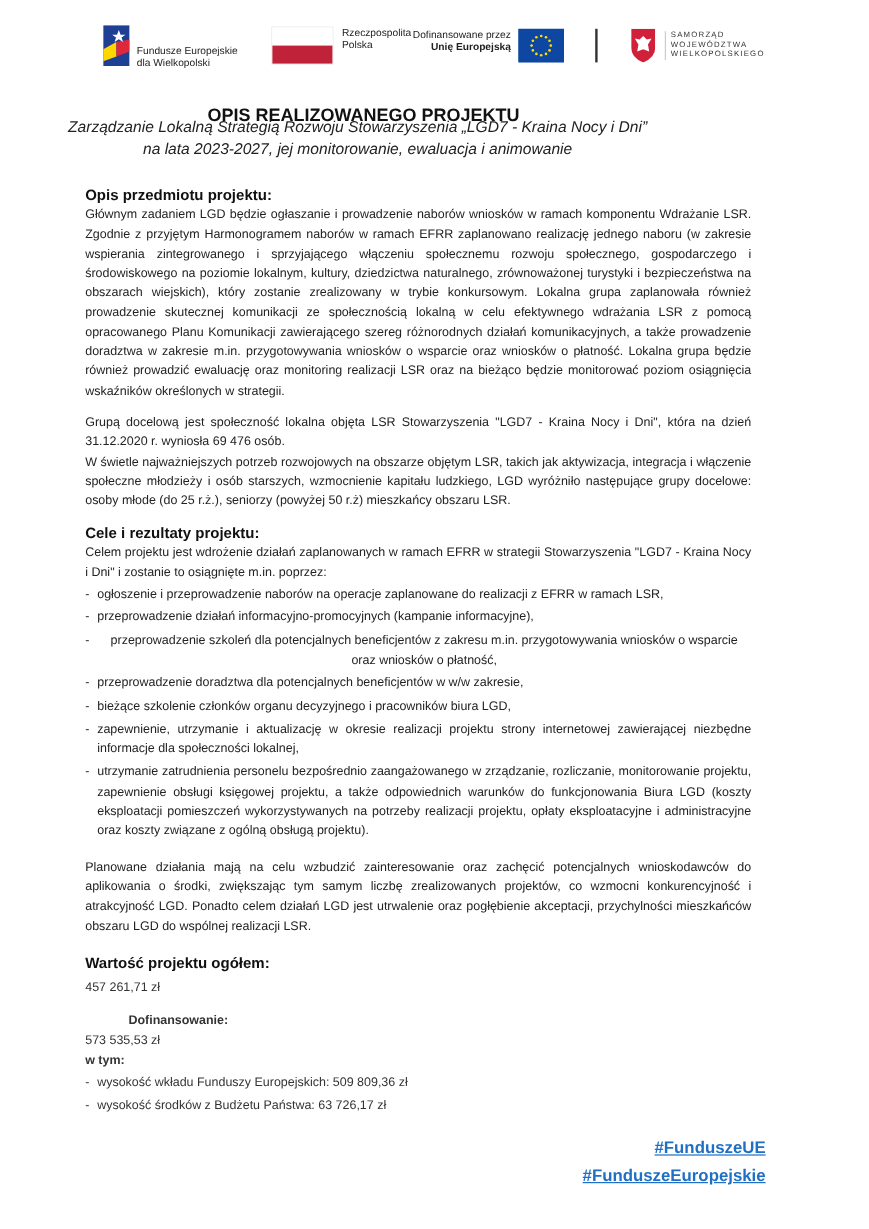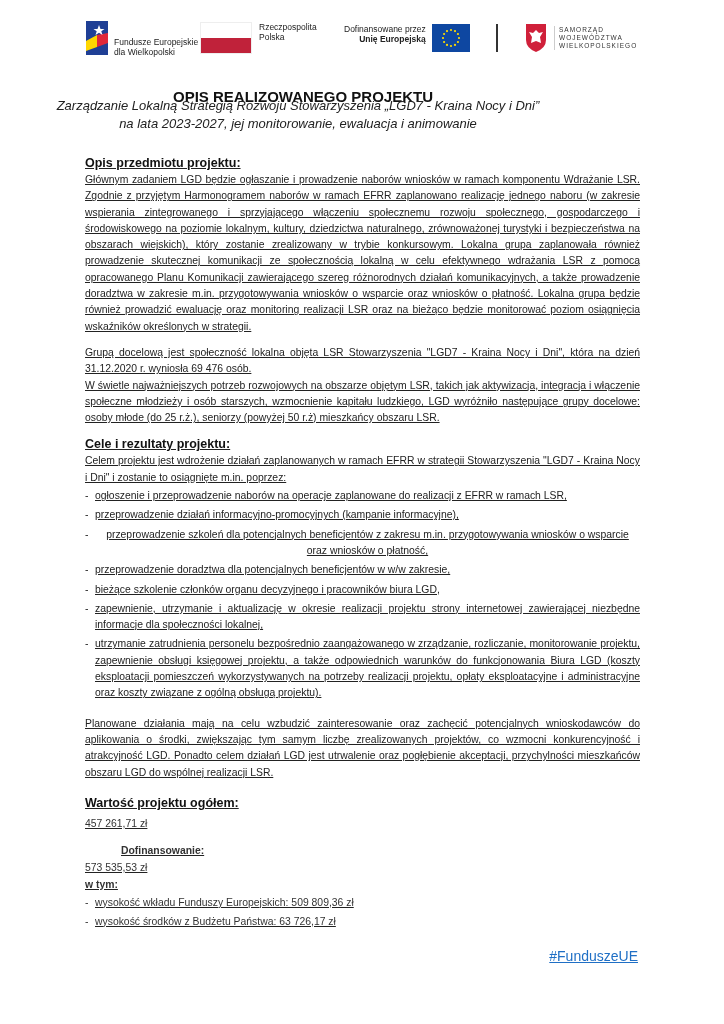--- a/index.html
+++ b/index.html
@@ -3,52 +3,52 @@
 <meta charset="utf-8">
 <style>
   html, body { margin: 0; padding: 0; background: #ffffff; }
   body { width: 724px; height: 1024px; position: relative; overflow: hidden;
          font-family: "Liberation Sans", sans-serif; color: #222; }
   .logos { position: absolute; top: 18px; left: 86px; width: 572px; height: 40px; }
   .logo { position: absolute; top: 0; display: flex; align-items: center; height: 40px; }
   .fe { left: 0; }
   .fe-mark { width: 22px; height: 34px; position: relative; }
   .fe-txt { font-size: 8.5px; line-height: 10px; color: #222; margin-left: 6px; margin-top: 18px; }
-  .pl { left: 114px; }
+  .pl { left: 140px; }
   .pl-flag { width: 50px; height: 30px; display: flex; flex-direction: column; border: 0.5px solid #eee; }
   .pl-flag .w { flex: 1; background: #fff; }
   .pl-flag .r { flex: 1; background: #c0223a; }
   .pl-txt { font-size: 8.5px; line-height: 10px; margin-left: 7px; margin-top: -12px; }
   .eu { left: 258px; }
   .eu-txt { font-size: 8.5px; line-height: 10px; text-align: right; margin-right: 6px; margin-top: -8px; }
   .eu-flag { width: 38px; height: 28px; background: #0e47a1; position: relative; }
   .sep { position: absolute; left: 410px; top: 6px; width: 1.5px; height: 28px; background: #333; }
   .wlkp { left: 440px; }
   .crest { width: 20px; height: 28px; }
   .wl-txt { font-size: 6.5px; line-height: 8px; letter-spacing: 1px; color: #333; margin-left: 8px; border-left: 1px solid #ccc; padding-left: 4px; }
 
   .title { position: absolute; top: 88px; left: 0; width: 606px; text-align: center;
            font-weight: bold; font-size: 15px; color: #111; }
   .subtitle { position: absolute; top: 97px; left: 0; width: 596px; text-align: center;
               font-style: italic; font-size: 13px; line-height: 18px; color: #222; }
 
-  .content { position: absolute; top: 155px; left: 85px; width: 555px; font-size: 10.4px; line-height: 16.3px; color: #222; text-decoration: underline; }
+  .content { position: absolute; top: 155px; left: 71px; width: 555px; font-size: 10.4px; line-height: 16.3px; color: #222; }
   h2 { font-size: 12.5px; font-weight: bold; margin: 0 0 1px 0; color: #111; line-height: 16px; }
   p { margin: 0; text-align: justify; }
   .sec { margin-bottom: 10px; }
   ul.dash { list-style: none; margin: 0; padding: 0; }
   ul.dash li { position: relative; padding-left: 10px; text-align: justify; }
   ul.dash li::before { content: "-"; position: absolute; left: 0; }
   .money h2 { margin-bottom: 4px; }
   .money .v { font-size: 10.4px; line-height: 17px; color: #333; }
   .money .lab { font-weight: bold; font-size: 10.4px; line-height: 17px; color: #333; }
   .money ul li { line-height: 19px; color: #333; }
 
   .tags { position: absolute; top: 945px; right: 86px; text-align: right; }
-  .tags a { display: block; color: #1f6fc5; font-weight: normal; font-size: 14px; line-height: 23px; text-decoration: underline; }
+  .tags a { display: block; color: #1f6fc5; font-weight: bold; font-size: 14px; line-height: 23px; text-decoration: underline; }
 </style>
 </head>
 <body>
 
 <div class="logos">
   <div class="logo fe">
     <svg class="fe-mark" viewBox="0 0 22 34">
       <rect x="0" y="0" width="22" height="34" fill="#1f3f95"></rect>
       <polygon points="0,20 11,14 11,26 0,30" fill="#ffd700"></polygon>
       <polygon points="11,14 22,12 22,22 11,26" fill="#e0283a"></polygon>
@@ -146,13 +146,14 @@
     <div class="lab">w tym:</div>
     <ul class="dash">
       <li>wysokość wkładu Funduszy Europejskich: 509 809,36 zł</li>
       <li>wysokość środków z Budżetu Państwa: 63 726,17 zł</li>
     </ul>
   </div>
 </div>
 
 <div class="tags">
   <a>#FunduszeUE</a>
+  <a>#FunduszeEuropejskie</a>
 </div>
 
 </body></html>

